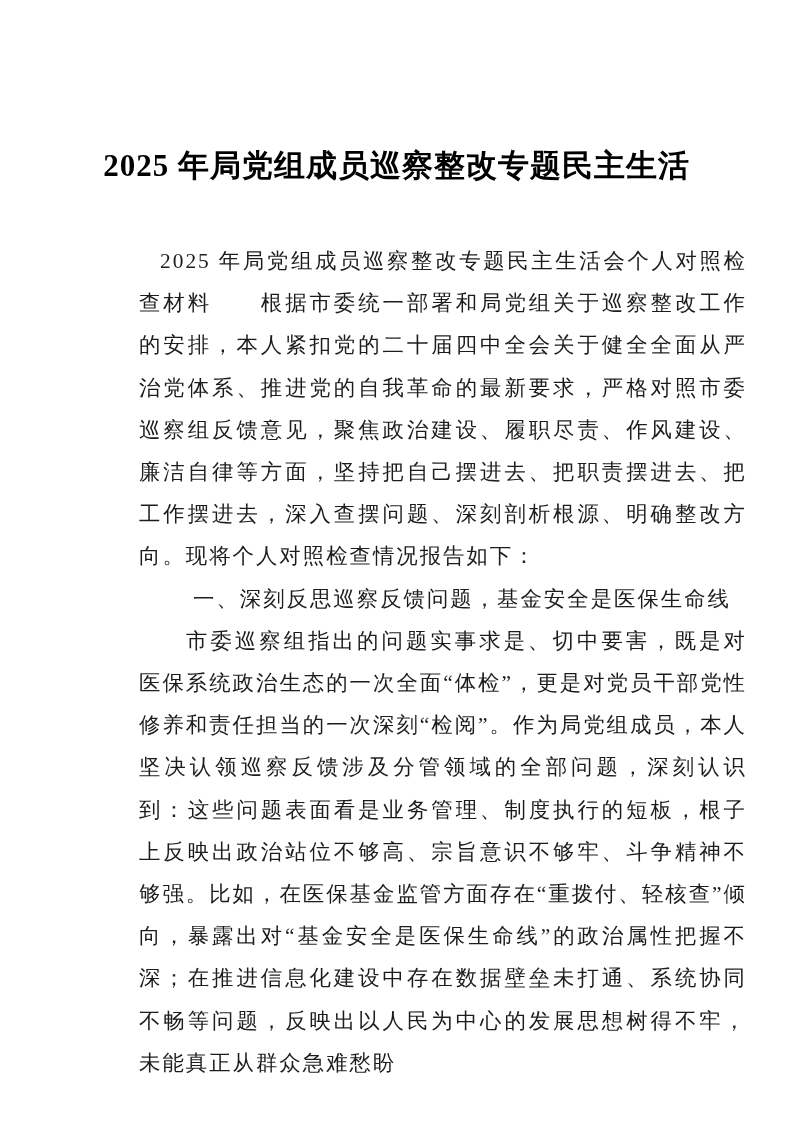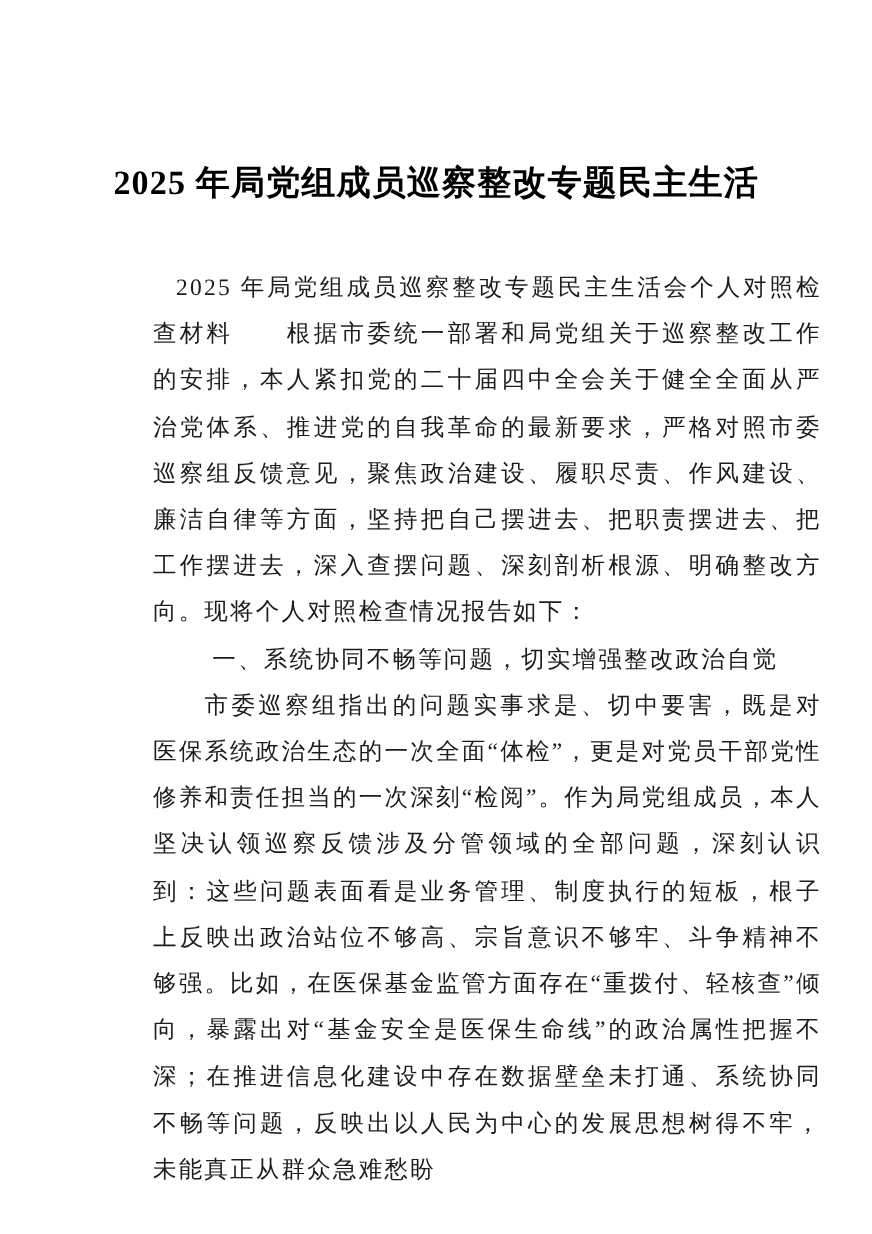--- a/index.html
+++ b/index.html
@@ -55,17 +55,17 @@
 <body>
 
 <div class="page">
 
   <h1 class="doc-title">
     <span class="title-line">2025 年局党组成员巡察整改专题民主生活</span>
   </h1>
 
   <div class="doc-body">
     <p class="indent-1">2025 年局党组成员巡察整改专题民主生活会个人对照检查材料　　根据市委统一部署和局党组关于巡察整改工作的安排，本人紧扣党的二十届四中全会关于健全全面从严治党体系、推进党的自我革命的最新要求，严格对照市委巡察组反馈意见，聚焦政治建设、履职尽责、作风建设、廉洁自律等方面，坚持把自己摆进去、把职责摆进去、把工作摆进去，深入查摆问题、深刻剖析根源、明确整改方向。现将个人对照检查情况报告如下：</p>
-    <p class="indent-head">一、系统协同不畅等问题，切实增强整改政治自觉</p>
+    <p class="indent-head">一、深刻反思巡察反馈问题，基金安全是医保生命线</p>
     <p class="indent-2">市委巡察组指出的问题实事求是、切中要害，既是对医保系统政治生态的一次全面“体检”，更是对党员干部党性修养和责任担当的一次深刻“检阅”。作为局党组成员，本人坚决认领巡察反馈涉及分管领域的全部问题，深刻认识到：这些问题表面看是业务管理、制度执行的短板，根子上反映出政治站位不够高、宗旨意识不够牢、斗争精神不够强。比如，在医保基金监管方面存在“重拨付、轻核查”倾向，暴露出对“基金安全是医保生命线”的政治属性把握不深；在推进信息化建设中存在数据壁垒未打通、系统协同不畅等问题，反映出以人民为中心的发展思想树得不牢，未能真正从群众急难愁盼</p>
   </div>
 
 </div>
 
 </body></html>

